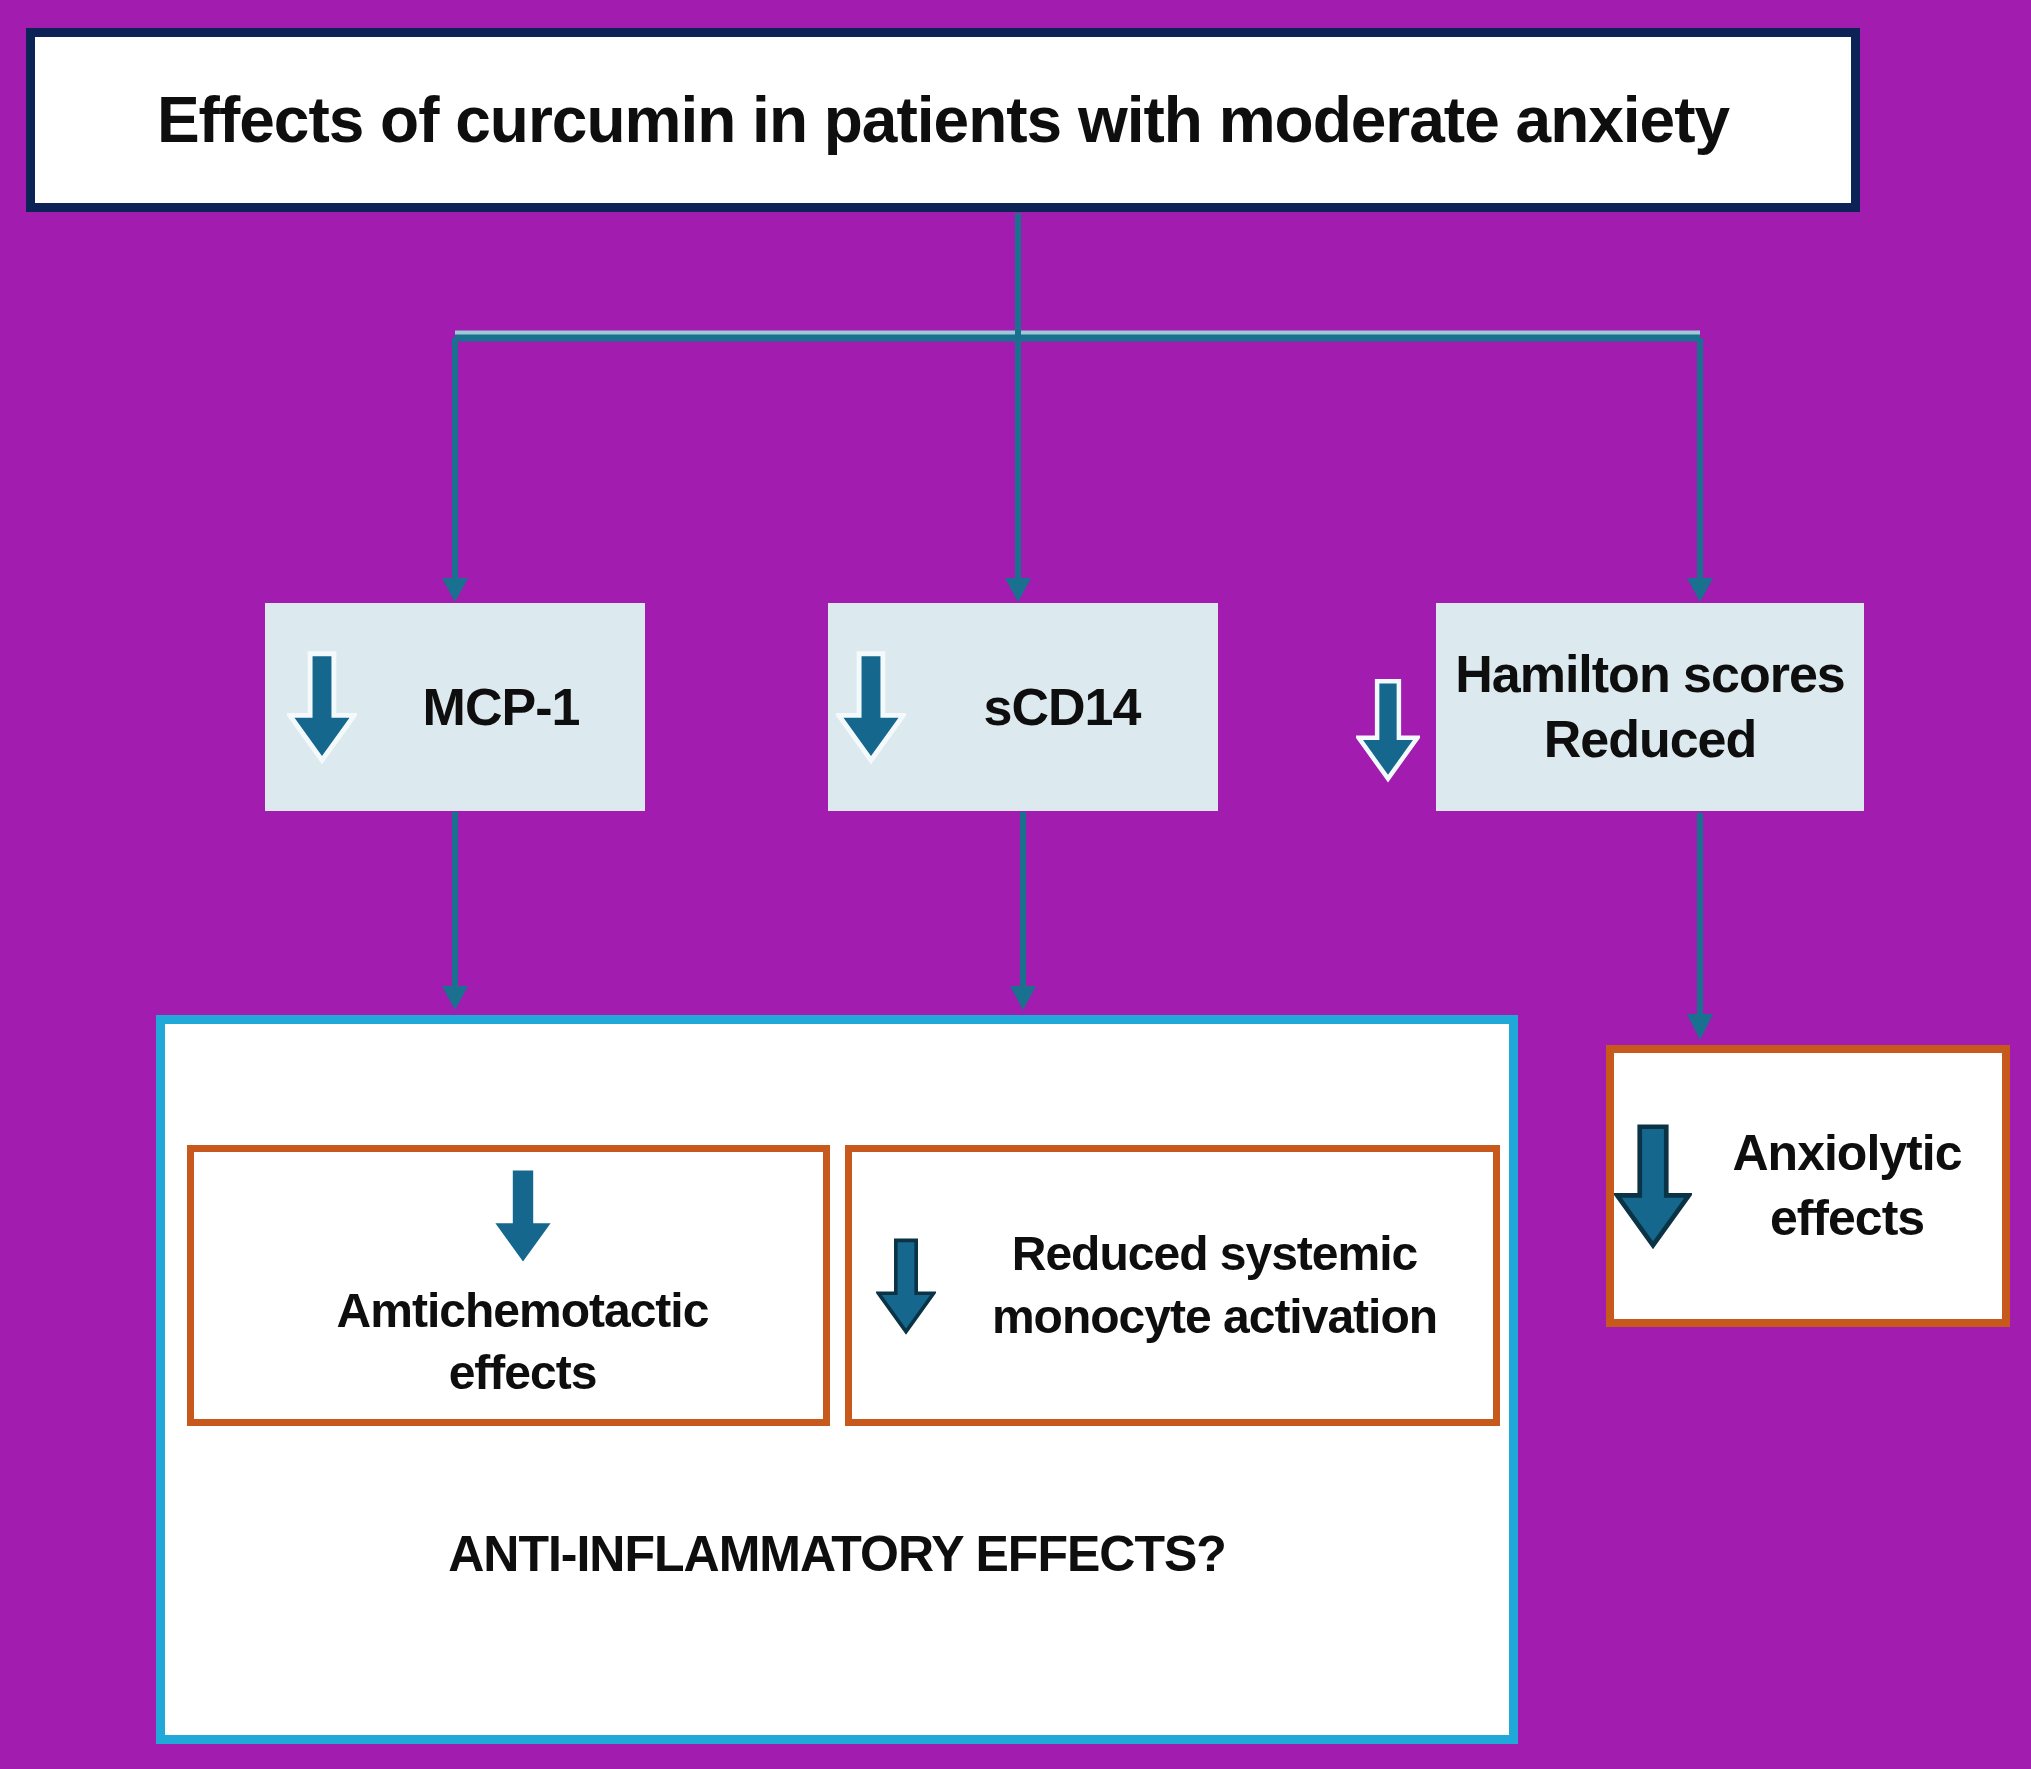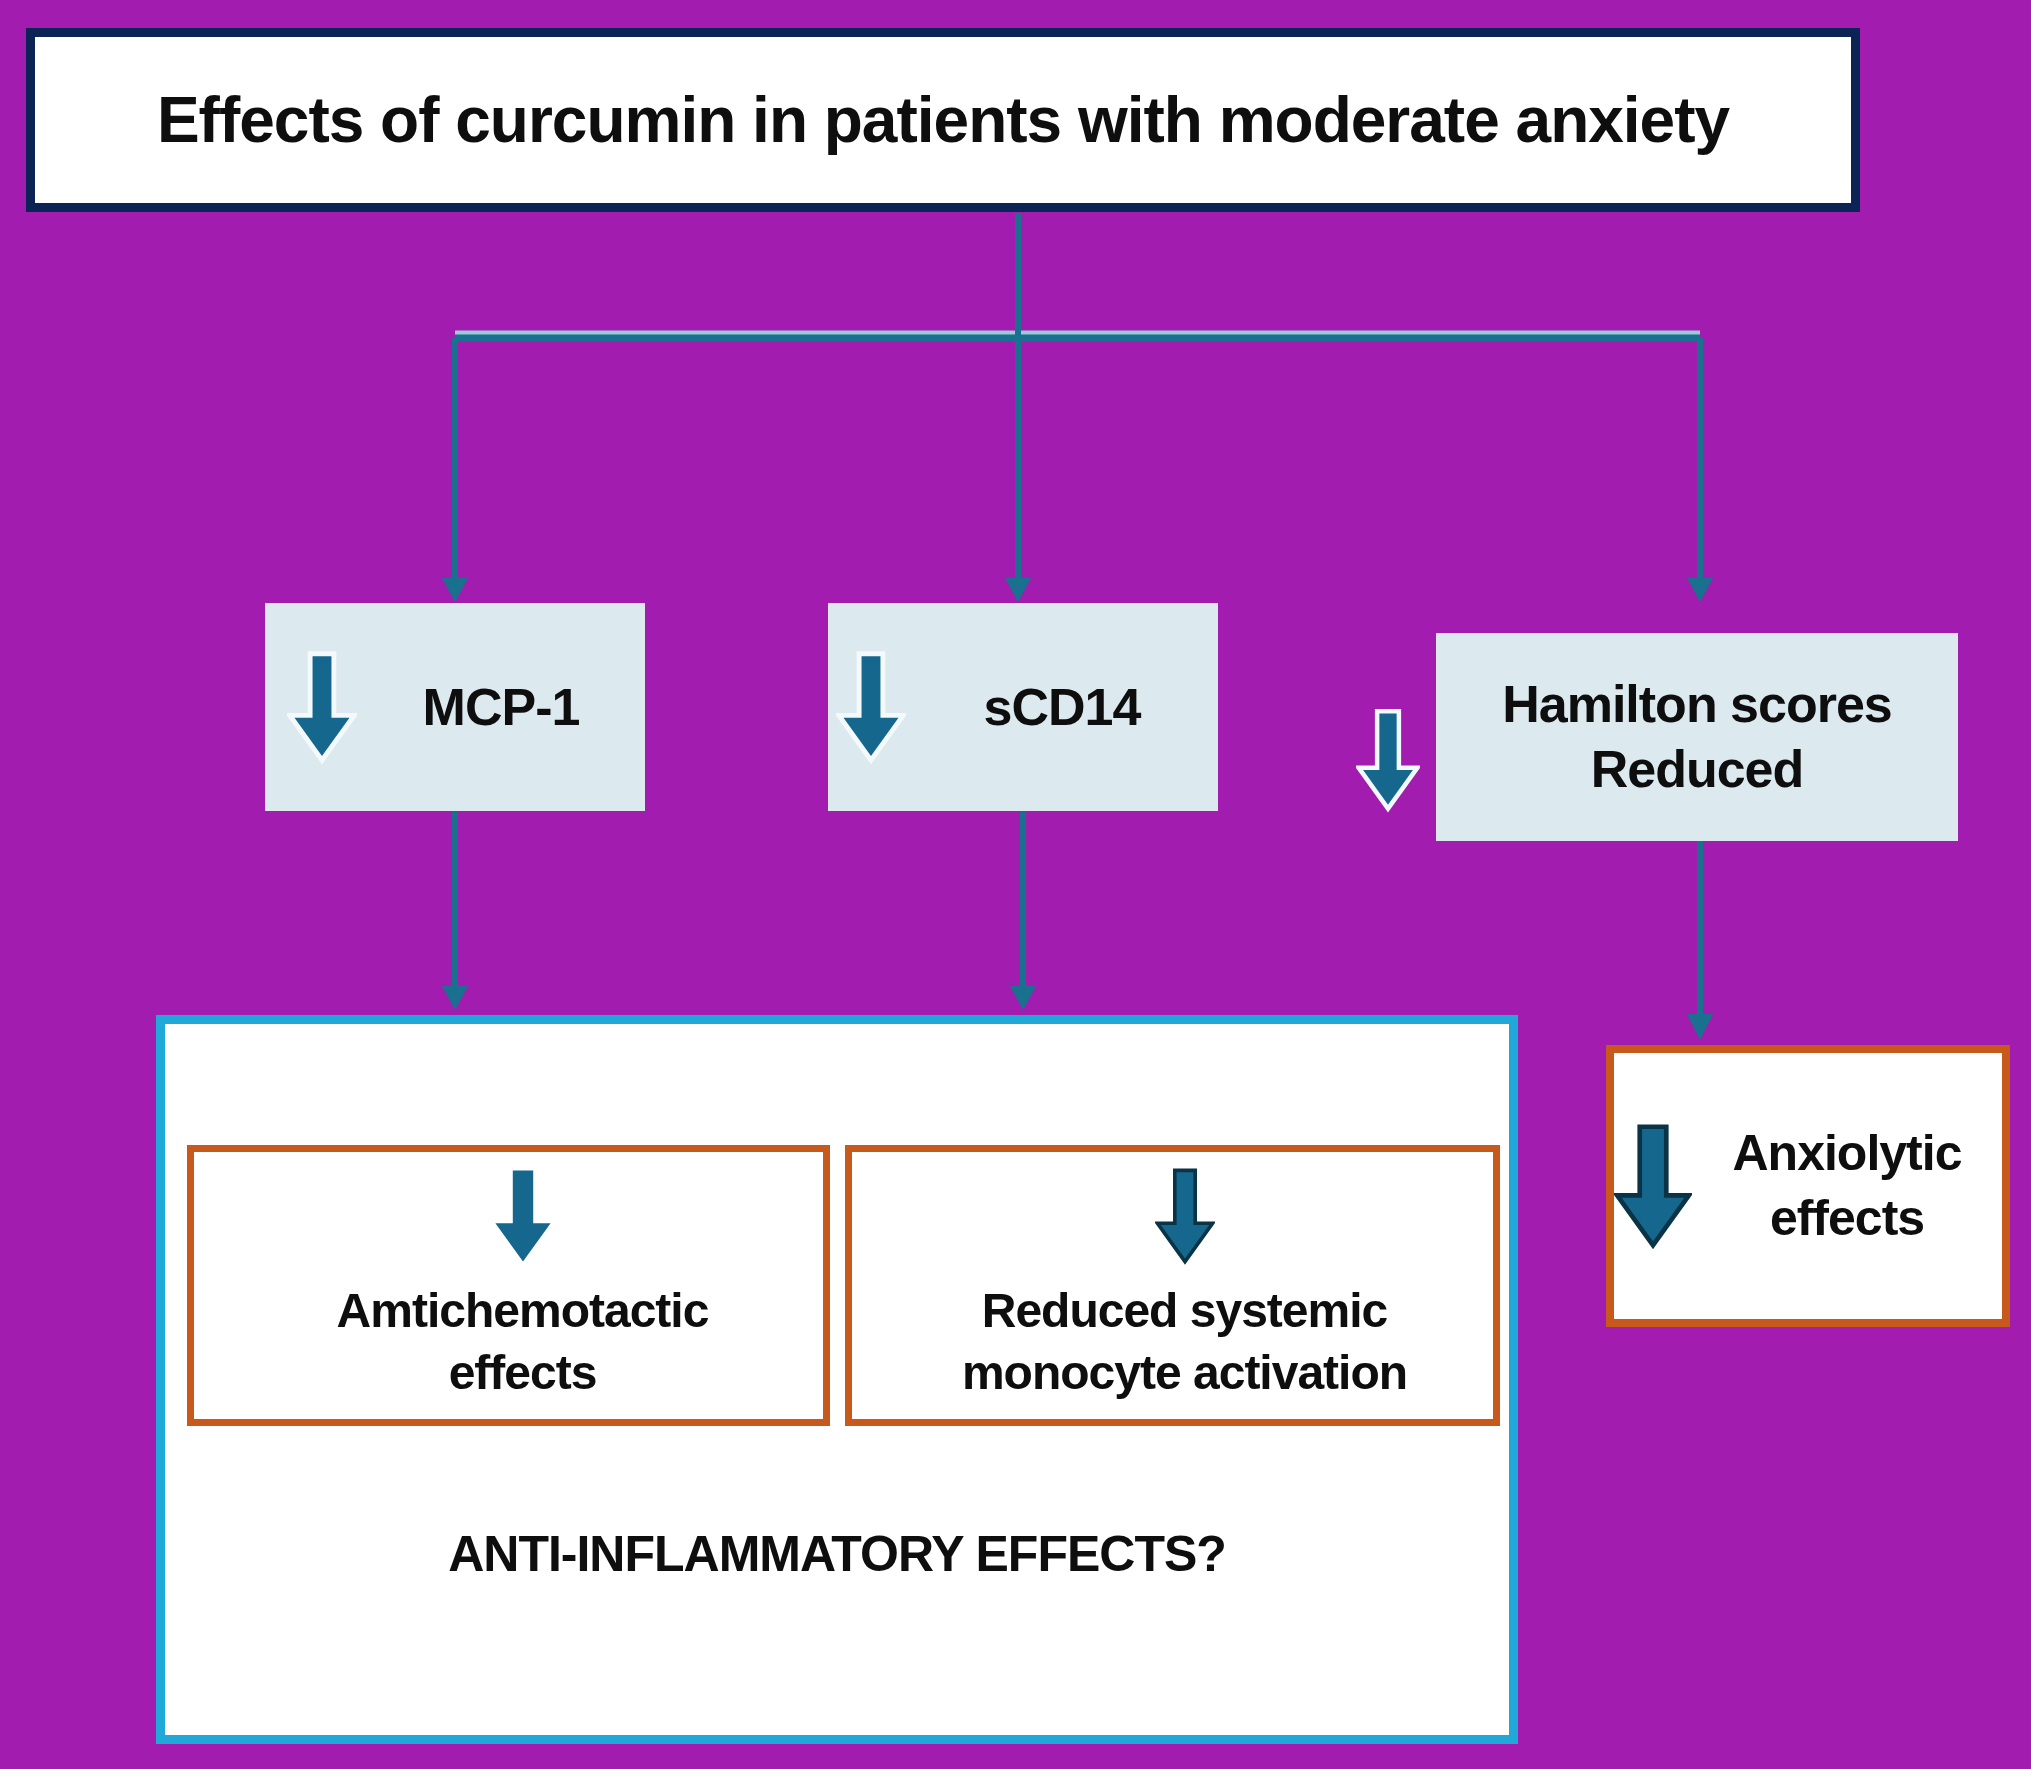--- a/index.html
+++ b/index.html
@@ -26,21 +26,21 @@
   
   .mediator{
     position:absolute;top:603px;height:208px;background:#dce9ee;
     box-sizing:border-box;display:flex;align-items:center;z-index:2;
   }
   .mediator .label{
     flex:1;text-align:center;font-size:52px;font-weight:700;letter-spacing:-1px;line-height:1.25;
   }
   #mediator-mcp1{left:265px;width:380px;padding-left:22px;}
   #mediator-scd14{left:828px;width:390px;padding-left:8px;}
-  #mediator-hamilton{left:1436px;width:522px;margin-top:30px;}
+  #mediator-hamilton{left:1436px;width:428px;}
 
   
   .block-arrow{display:block;flex:0 0 auto;}
   .block-arrow path{fill:#15678e;stroke:none;}
   .ba-white path{stroke:#f4fafb;stroke-width:7px;}
   .ba-dark path{stroke:#0a3346;stroke-width:6px;}
   .ba-med{width:70px;height:118px;}
   .ba-side{width:64px;height:150px;position:absolute;left:-80px;top:52px;}
   .ba-out{width:60px;height:128px;}
   .ba-anx{width:78px;height:132px;}
@@ -53,21 +53,21 @@
 
   
   .outcome{
     position:absolute;border:7px solid #c6591b;background:#ffffff;box-sizing:border-box;
     display:flex;align-items:center;z-index:3;
   }
   .outcome .label{
     flex:1;text-align:center;font-size:48px;font-weight:700;letter-spacing:-1px;line-height:1.3;
   }
   #outcome-antichemotactic{left:187px;top:1145px;width:643px;height:281px;padding-left:28px;flex-direction:column;}
-  #outcome-monocyte{left:845px;top:1145px;width:655px;height:281px;padding-left:24px;flex-direction:column;}
+  #outcome-monocyte{left:845px;top:1145px;width:655px;height:281px;padding-left:24px;}
   #outcome-anxiolytic{left:1606px;top:1045px;width:404px;height:282px;border-width:8px;z-index:2;}
   #outcome-anxiolytic .label{font-size:50px;}
 
   .summary{
     position:absolute;left:156px;top:1525px;width:1362px;text-align:center;
     font-size:50px;font-weight:700;letter-spacing:-1px;z-index:3;
   }
 </style>
 </head>
 <body>

